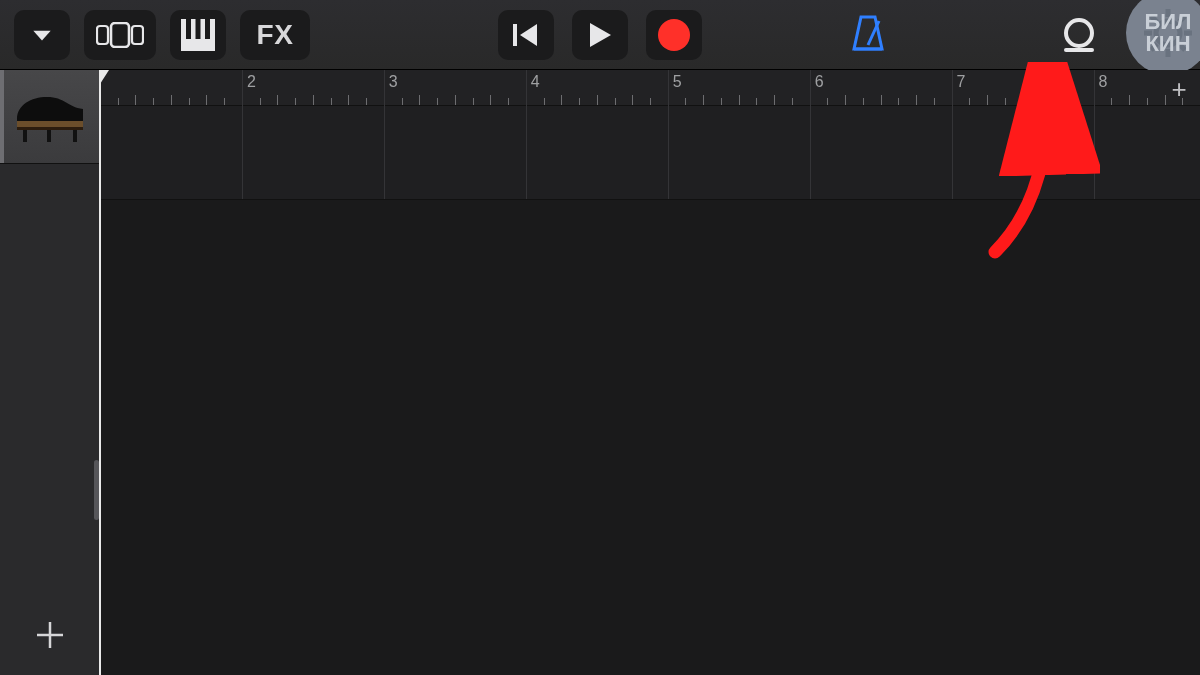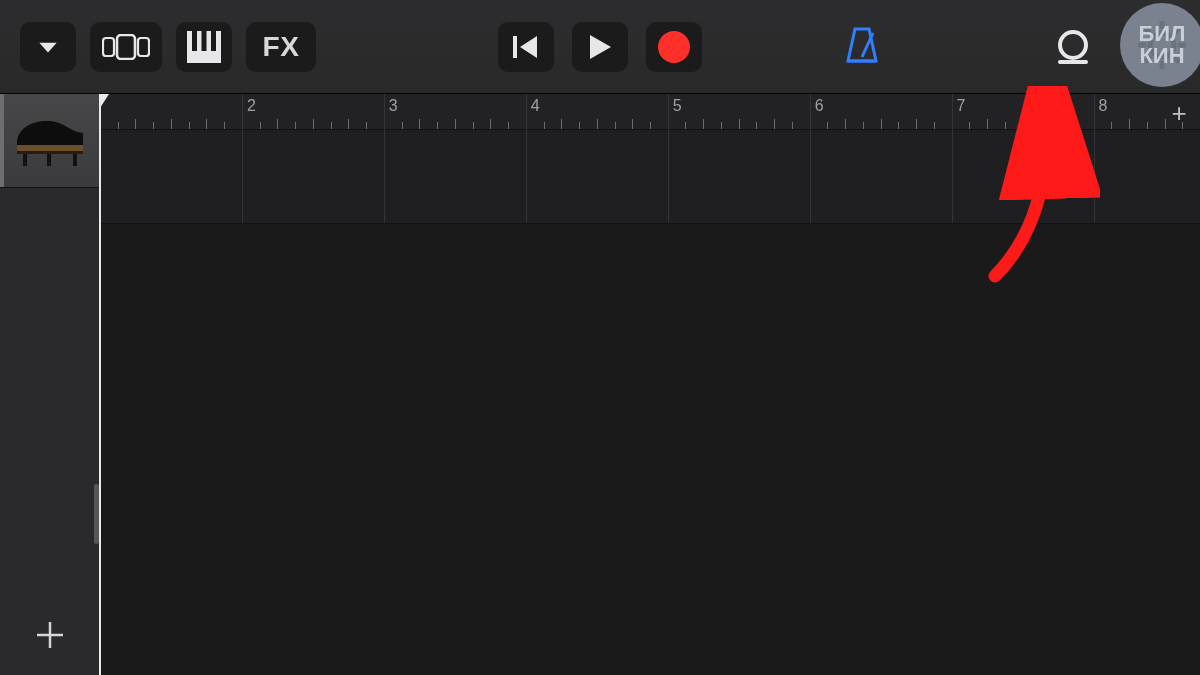--- a/index.html
+++ b/index.html
@@ -2,25 +2,25 @@
 <html><head>
 <meta charset="utf-8">
 <style>
   * { box-sizing: border-box; margin: 0; padding: 0; }
   html, body { width: 1200px; height: 675px; overflow: hidden; background: #1a1a1a; font-family: -apple-system, Helvetica, Arial, sans-serif; }
 
   .app { width: 1200px; height: 675px; display: flex; flex-direction: column; background: #1a1a1a; position: relative; }
 
   
   .toolbar {
-    height: 94px;
+    height: 70px;
     background: linear-gradient(#2d2d30, #292929);
     display: flex;
     align-items: center;
-    padding: 0 20px;
+    padding: 0 14px;
     gap: 14px;
     border-bottom: 1px solid #000;
     position: relative;
   }
   .tbtn {
     height: 50px;
     border-radius: 10px;
     background: #1b1b1c;
     display: inline-flex;
     align-items: center;

